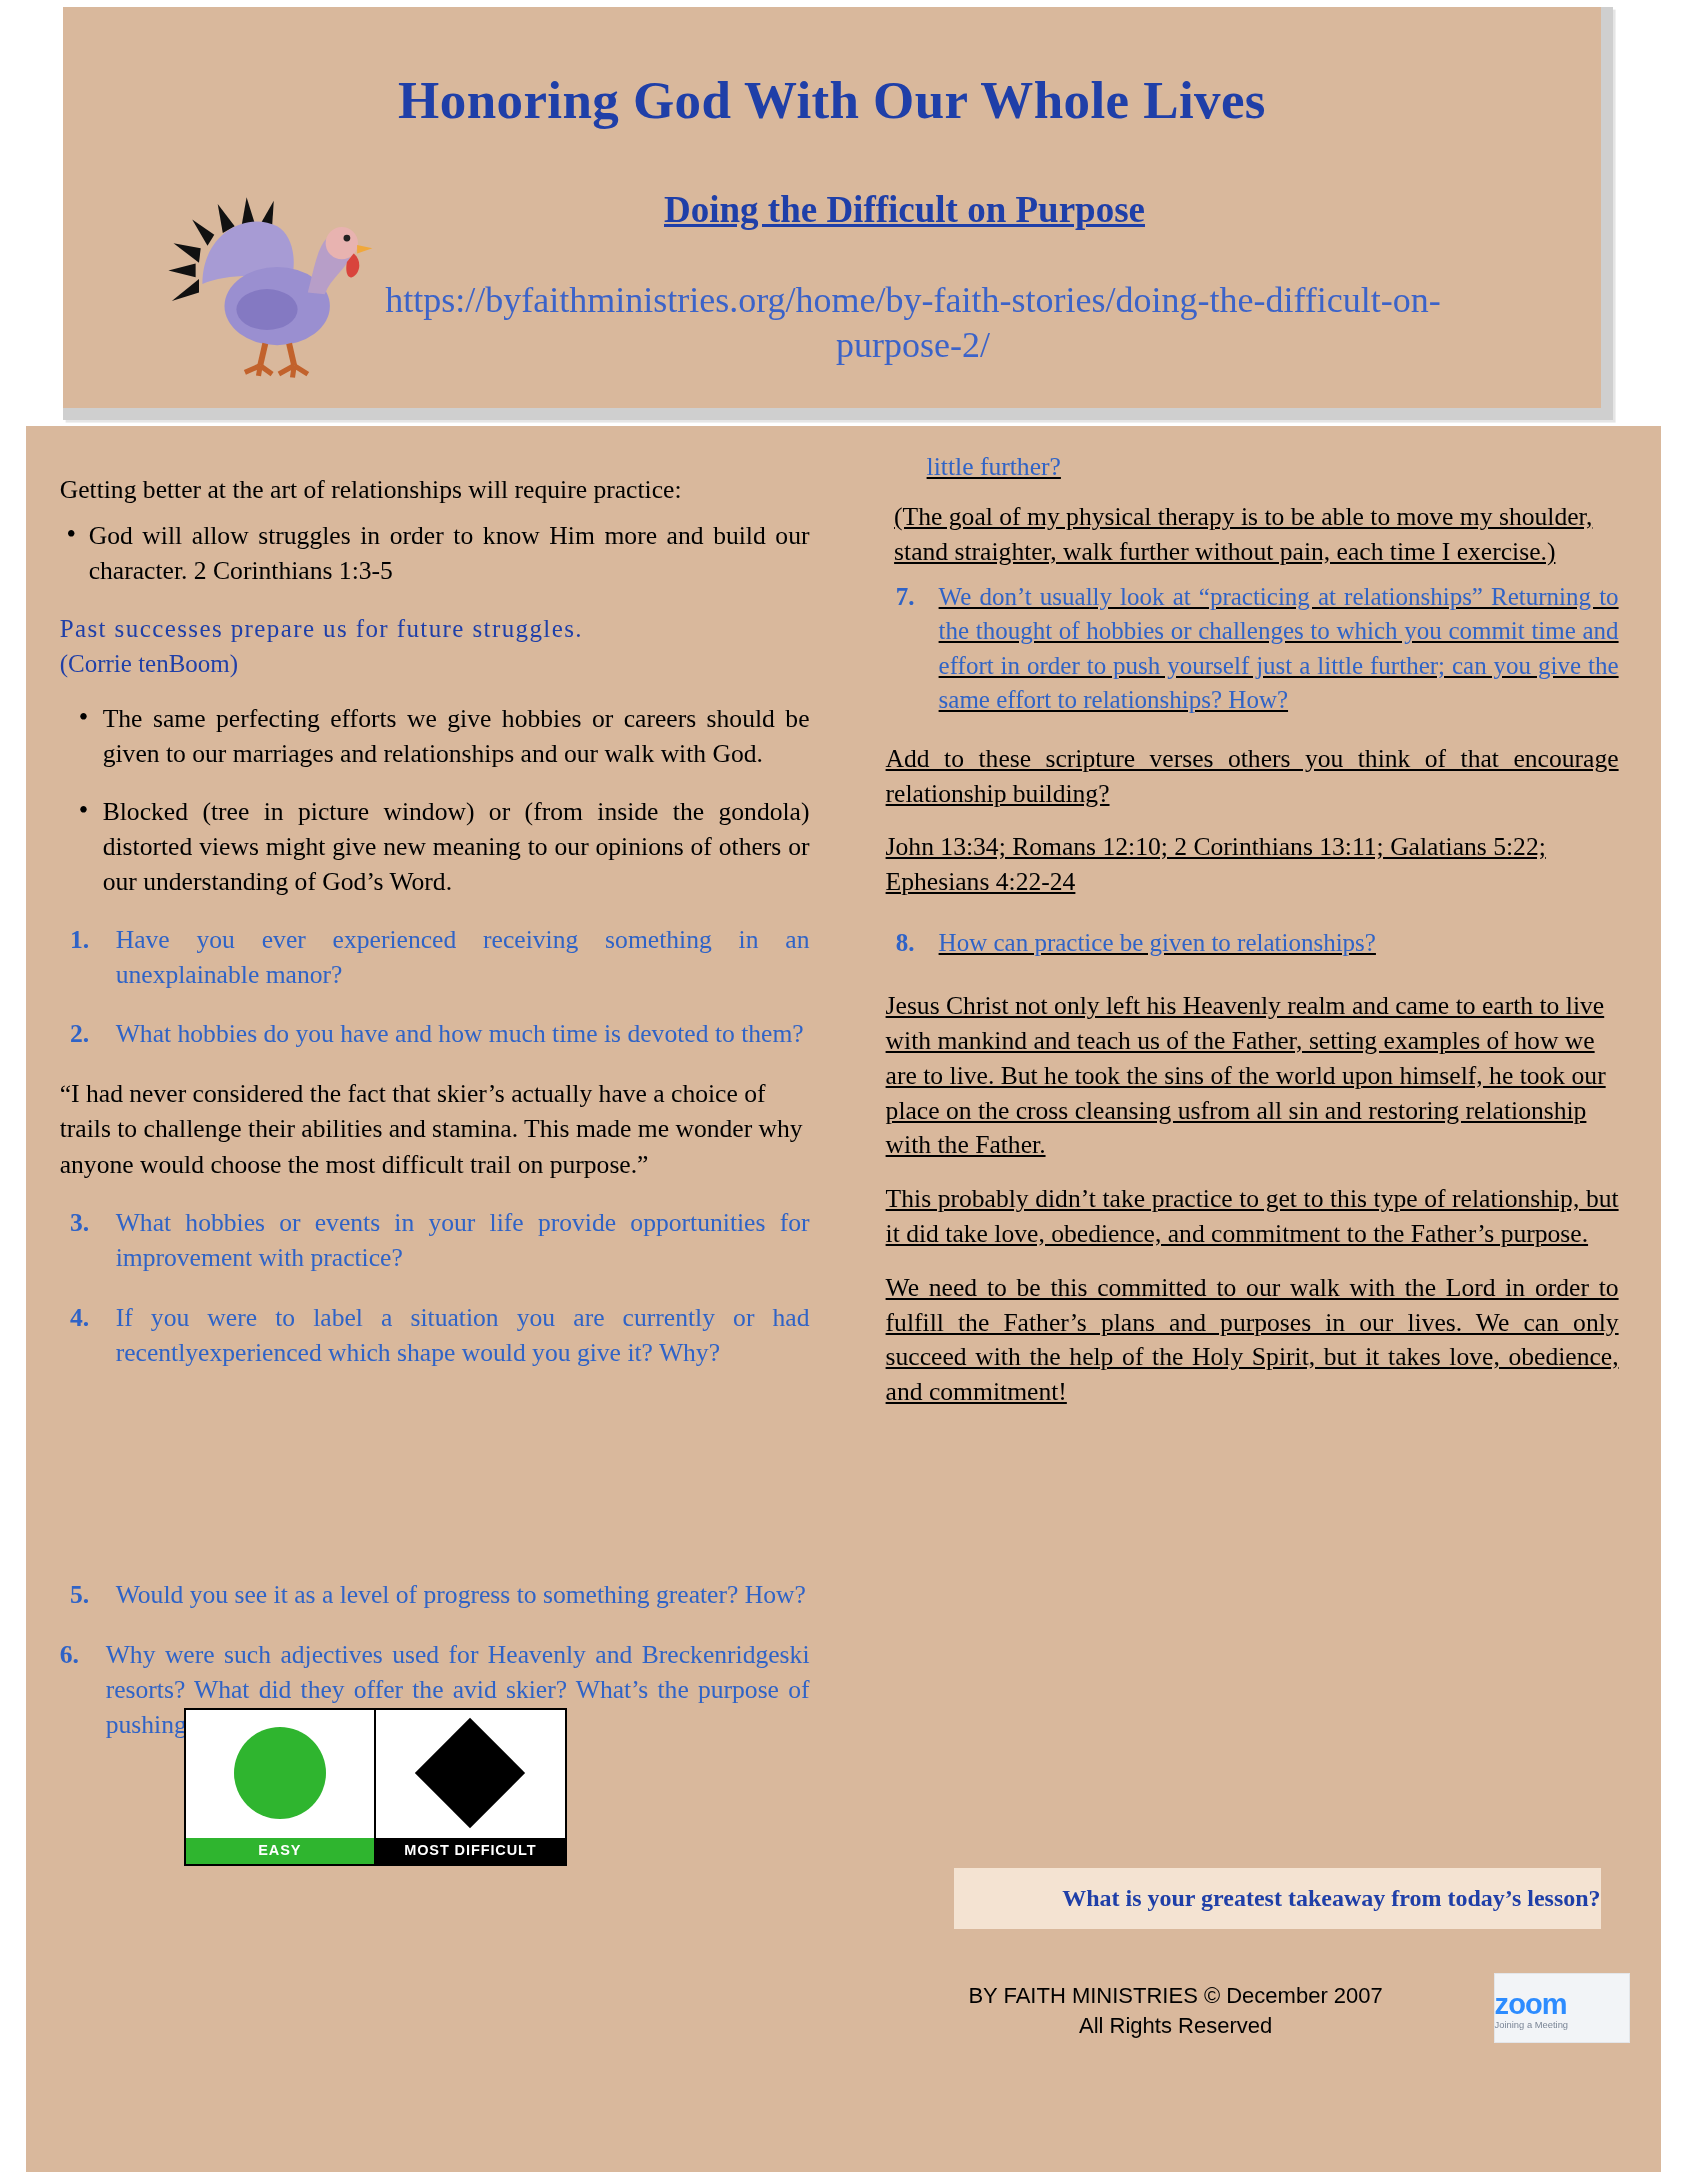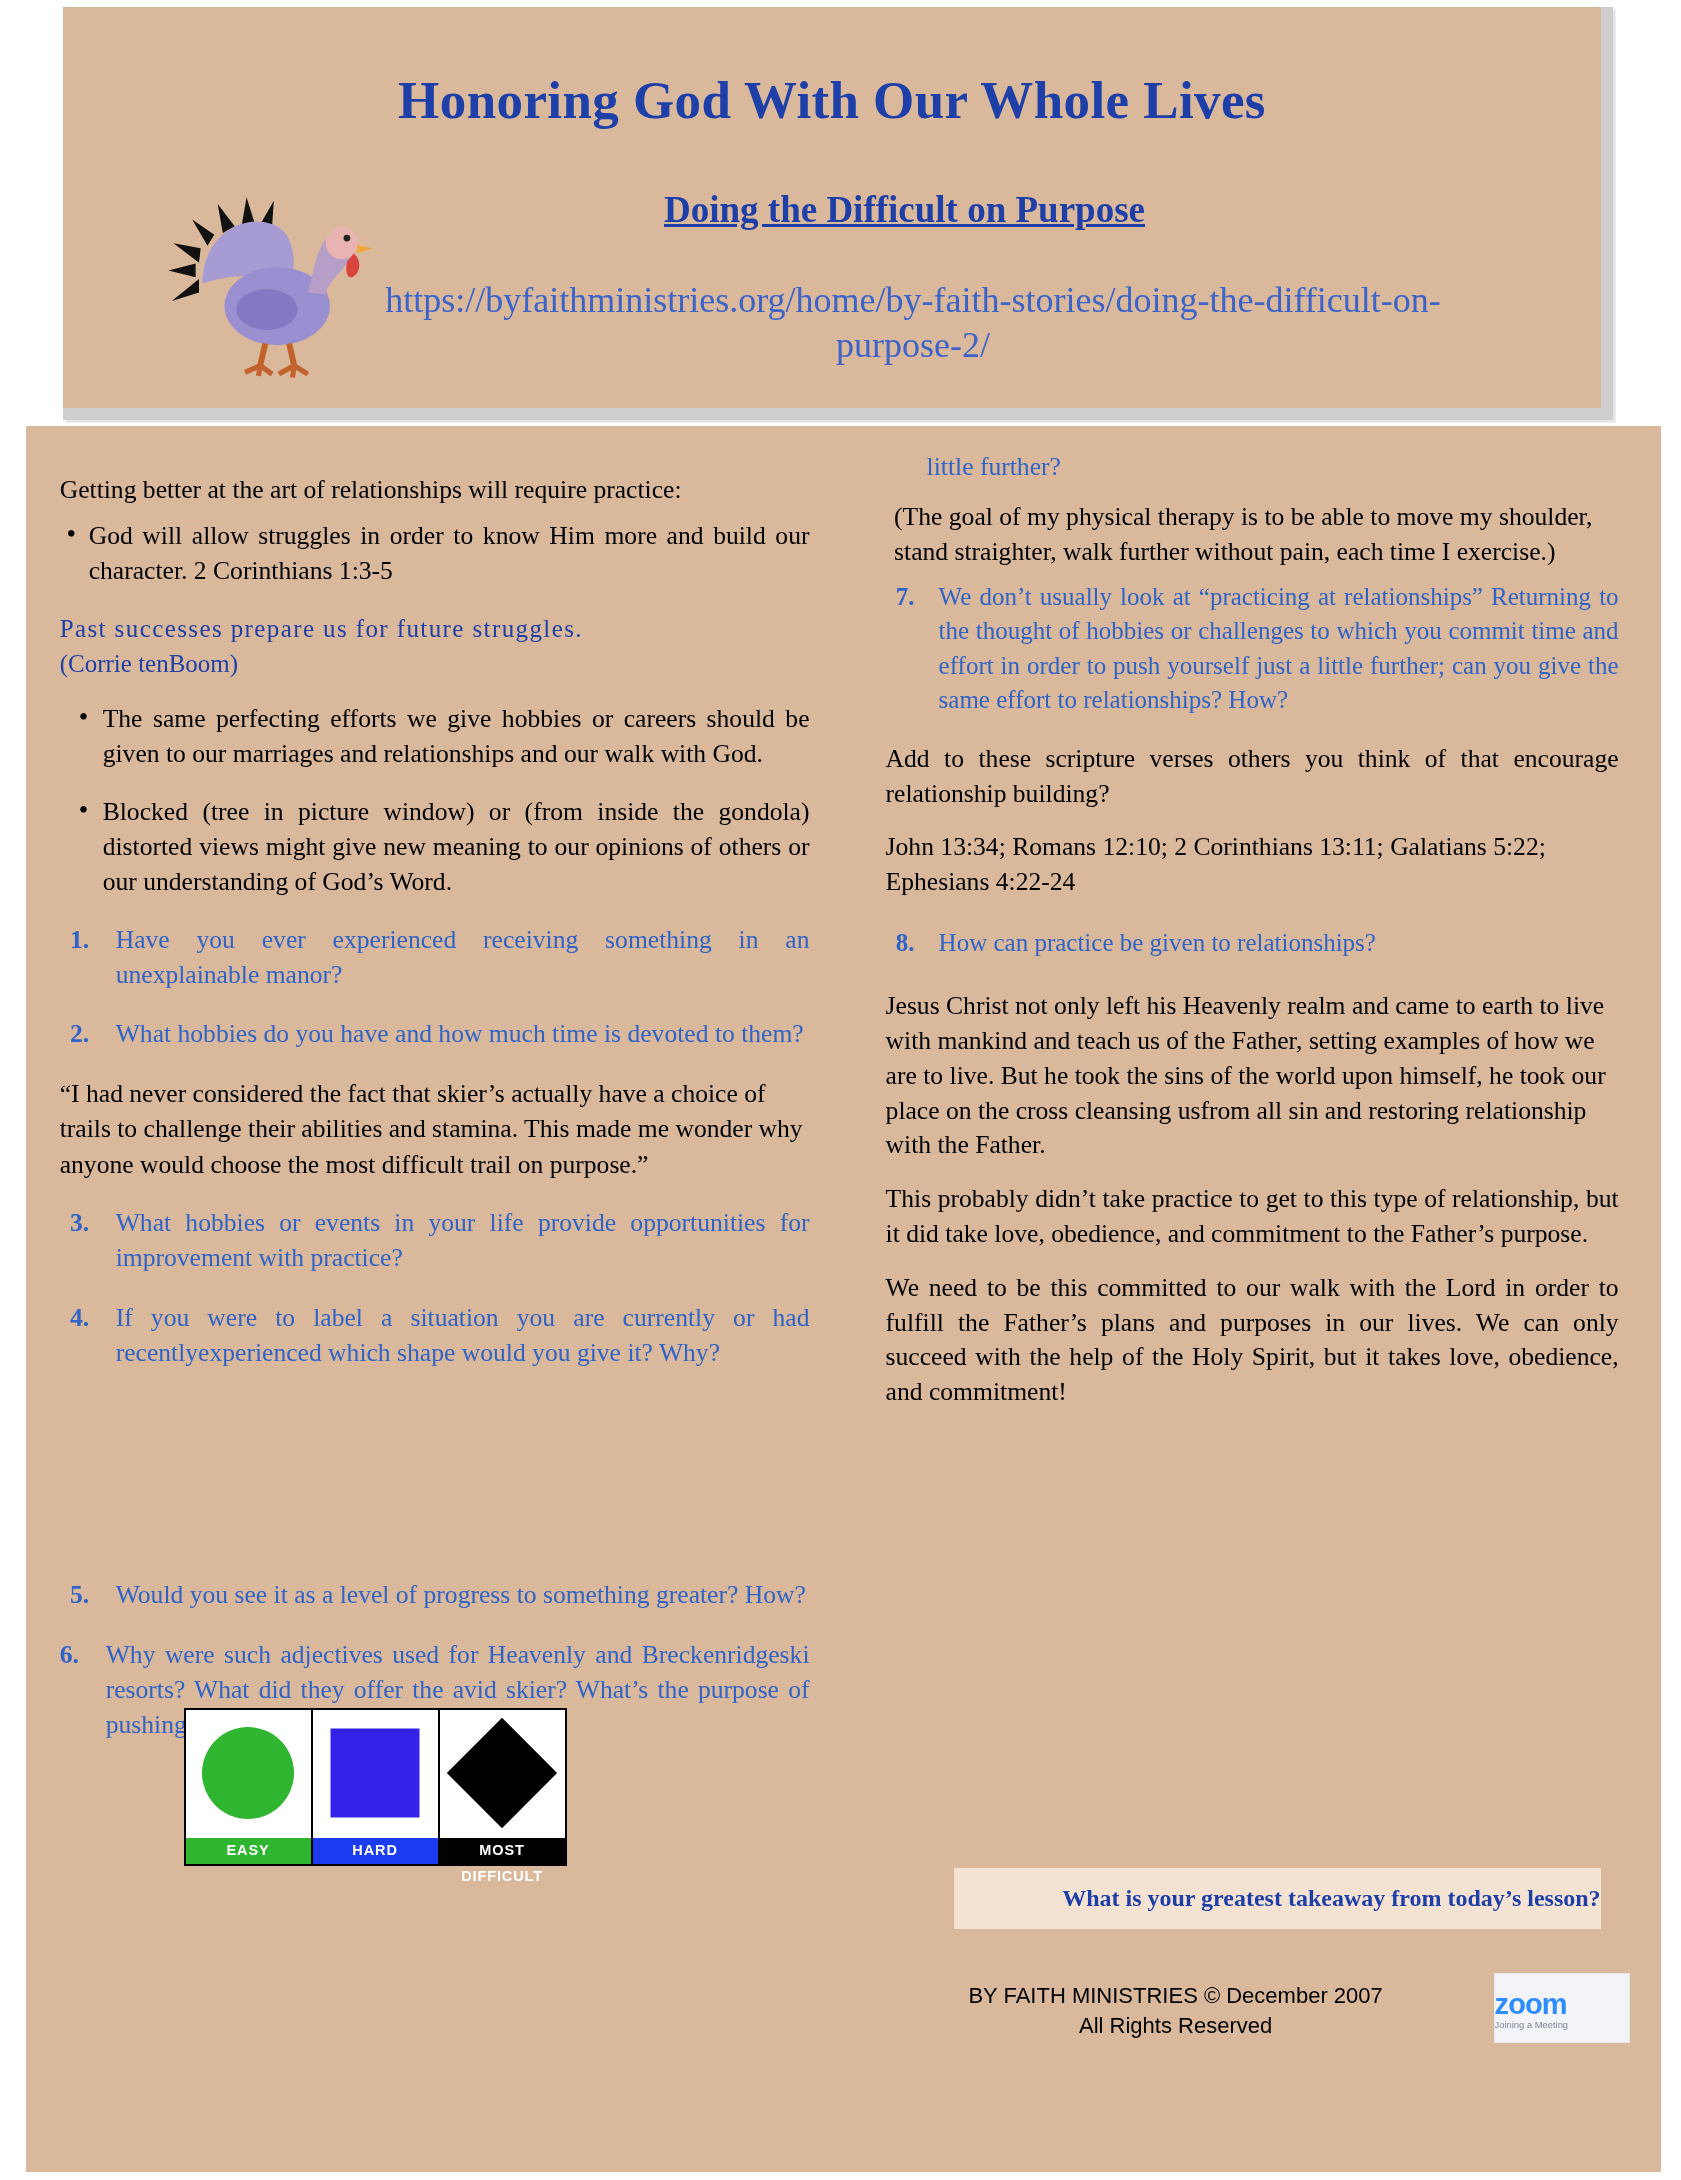--- a/index.html
+++ b/index.html
@@ -94,20 +94,21 @@
   }
   #col-left {
     left: 8.5px;
     width: 801px;
     padding: 47px 25.6px 0 25.6px;
   }
   #col-right {
     left: 843px;
     width: 767px;
     padding: 24px 17px 0 17px;
+    text-decoration: underline;
   }
 
   .para {
     font-size: 25.6px;
     line-height: 1.36;
     color: #000000;
     margin: 0 0 19px 0;
   }
   .para.black-just {
     text-align: justify;
@@ -396,26 +397,20 @@
 
   <div id="shape-table">
     <div class="shape-cell">
       <div class="shape-art">
           <span class="circle-green"></span>
         </div>
       <div class="shape-label lbl-easy">EASY</div>
     </div>
     <div class="shape-cell">
       <div class="shape-art">
-          <span class="square-blue"></span>
-        </div>
-      <div class="shape-label lbl-hard">HARD</div>
-    </div>
-    <div class="shape-cell">
-      <div class="shape-art">
           <span class="diamond-black"></span>
         </div>
       <div class="shape-label lbl-most">MOST DIFFICULT</div>
     </div>
   </div>
 
   <div class="col" id="col-right">
 
     <p class="para tight" style="color:#2f63c7;padding-left:41px;margin-bottom:15.3px">little further?</p>
 

